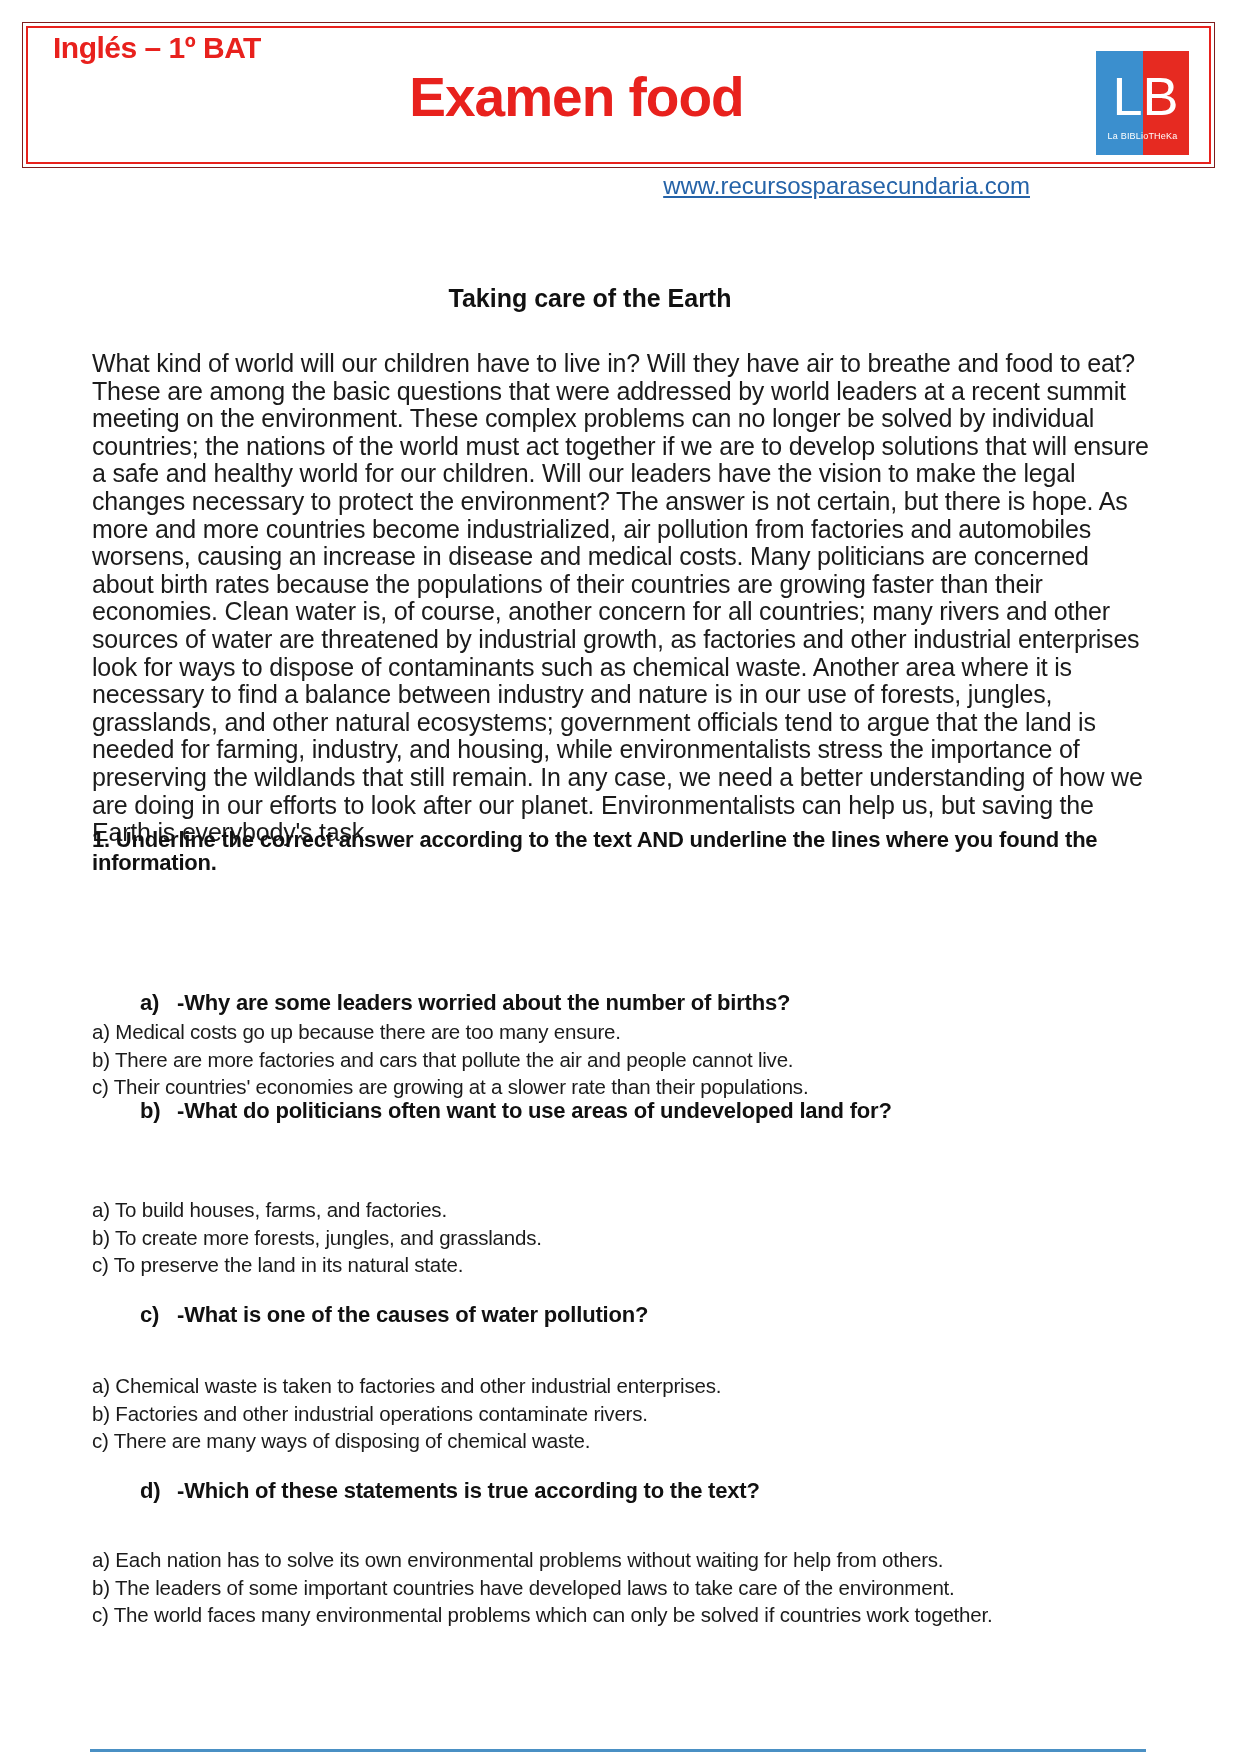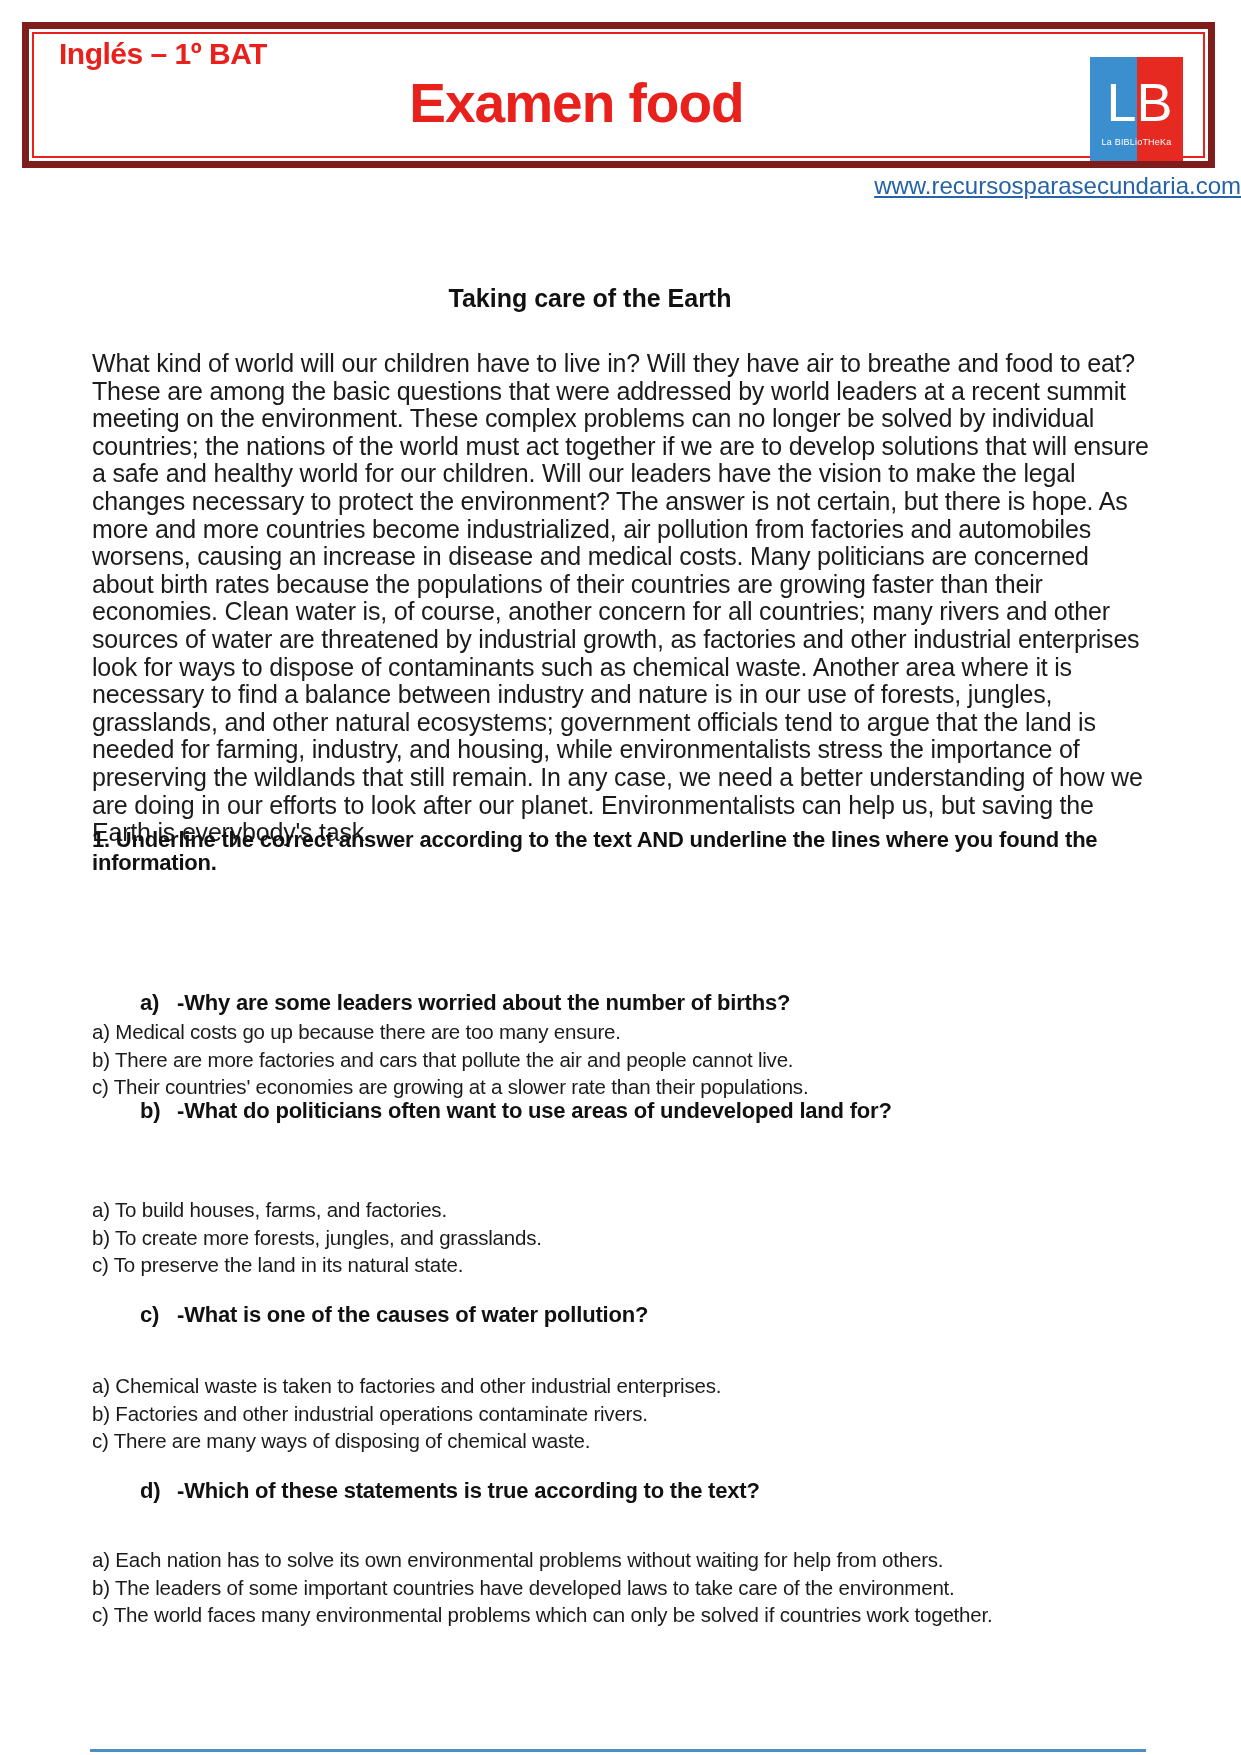--- a/index.html
+++ b/index.html
@@ -18,21 +18,21 @@
   }
 
   
   .header-box {
     position: absolute;
     left: 22px;
     top: 22px;
     width: 1193px;
     height: 146px;
     box-sizing: border-box;
-    border: 7px solid #7f1d1d;
+    border: 1px solid #7f1d1d;
     box-shadow: inset 0 0 0 3px #ffffff, inset 0 0 0 5px #e8211d;
     background: #ffffff;
   }
   .course-label {
     position: absolute;
     left: 30px;
     top: 8px;
     font-size: 30px;
     font-weight: bold;
     color: #e8211d;
@@ -85,20 +85,21 @@
     letter-spacing: 0.2px;
   }
 
   
   .site-link-row {
     position: absolute;
     top: 172px;
     left: 0;
     width: 1241px;
     box-sizing: border-box;
+    padding-right: 211px;
     text-align: right;
   }
   .site-link {
     font-size: 24px;
     color: #2563a8;
     text-decoration: underline;
     cursor: pointer;
   }
 
   

